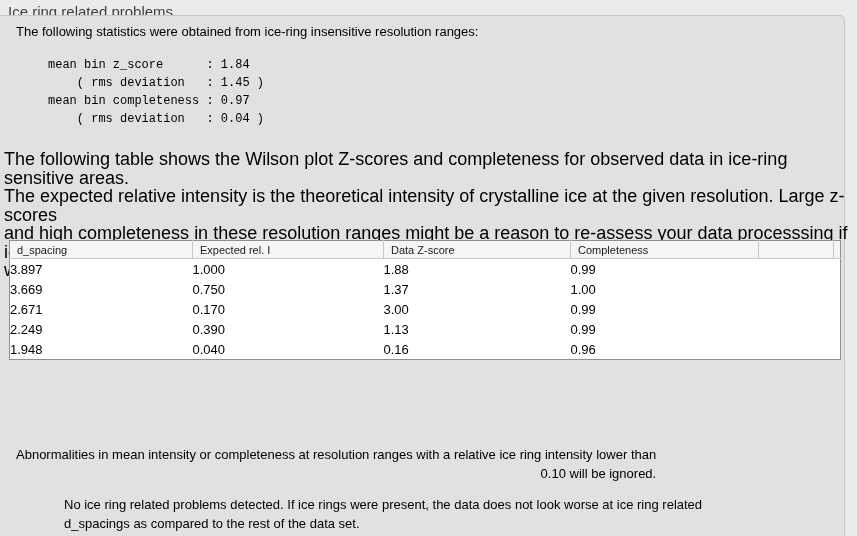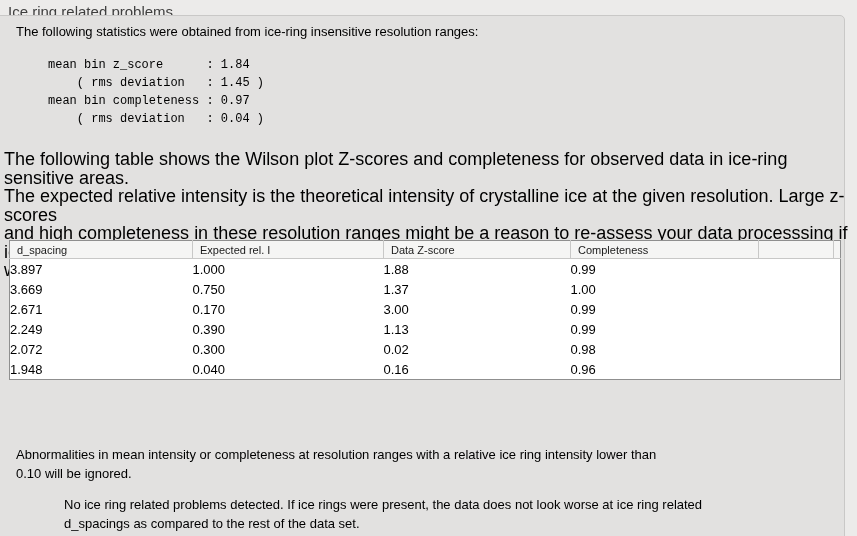--- a/index.html
+++ b/index.html
@@ -107,21 +107,21 @@
   td.c2 { padding-left: 28px; }
   td.c3 { padding-left: 17px; }
 
   .note-text {
     position: absolute;
     left: 16px;
     font-size: 13px;
     line-height: 18.5px;
     white-space: pre-line;
   }
-  .note-ignore { top: 446px; }
+  .note-ignore { top: 446px; text-align: right; }
   .note-conclusion { top: 496px; margin-left: 48px; }
 </style>
 </head>
 <body style="--page-bg: #ecebea; --panel-bg: #e2e1e0; --panel-border: #c9c8c7; --table-border: #8f8f8f; --table-header-bg: #f5f5f4; --header-separator: #c8c8c7;">
 
 <div class="panel-title">Ice ring related problems</div>
 
 <div class="group-box"></div>
 
 <div class="intro-text">The following statistics were obtained from ice-ring insensitive resolution ranges:</div>
@@ -183,28 +183,20 @@
         </tr>
         <tr>
           <td class="c0">2.249</td>
           <td class="c1">0.390</td>
           <td class="c2">1.13</td>
           <td class="c3">0.99</td>
           <td class="c4"></td>
           <td class="c5"></td>
         </tr>
         <tr>
-          <td class="c0">2.072</td>
-          <td class="c1">0.300</td>
-          <td class="c2">0.02</td>
-          <td class="c3">0.98</td>
-          <td class="c4"></td>
-          <td class="c5"></td>
-        </tr>
-        <tr>
           <td class="c0">1.948</td>
           <td class="c1">0.040</td>
           <td class="c2">0.16</td>
           <td class="c3">0.96</td>
           <td class="c4"></td>
           <td class="c5"></td>
         </tr>
       </tbody>
   </table>
 </div>

